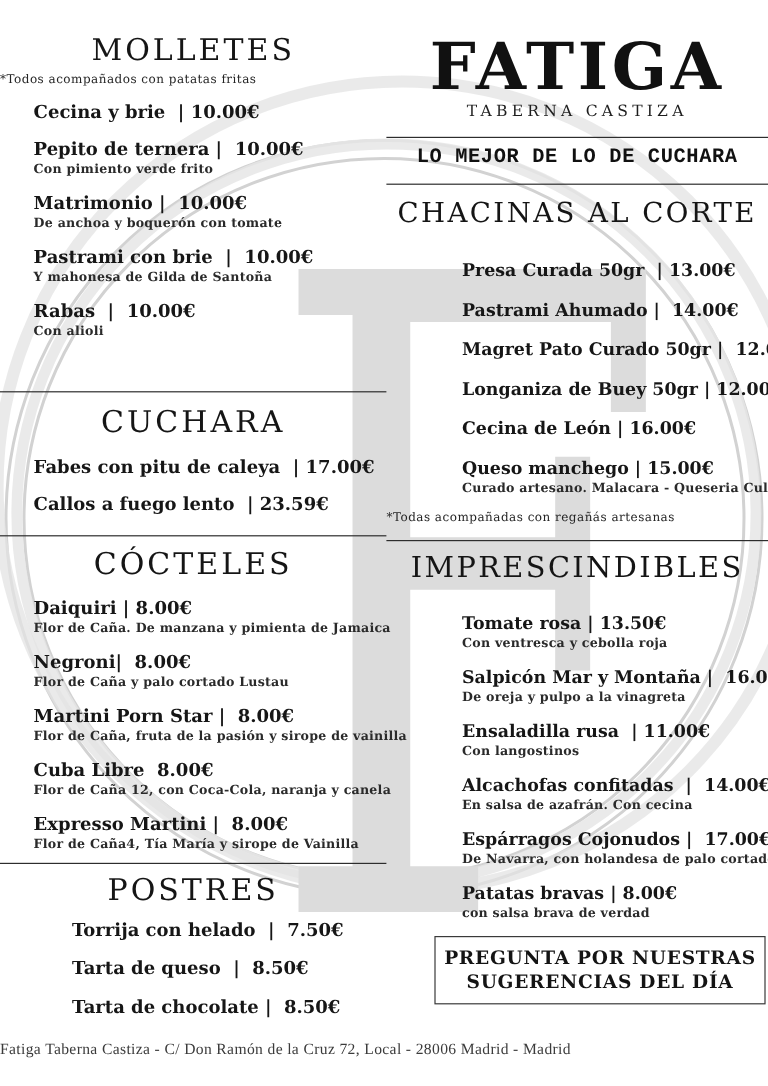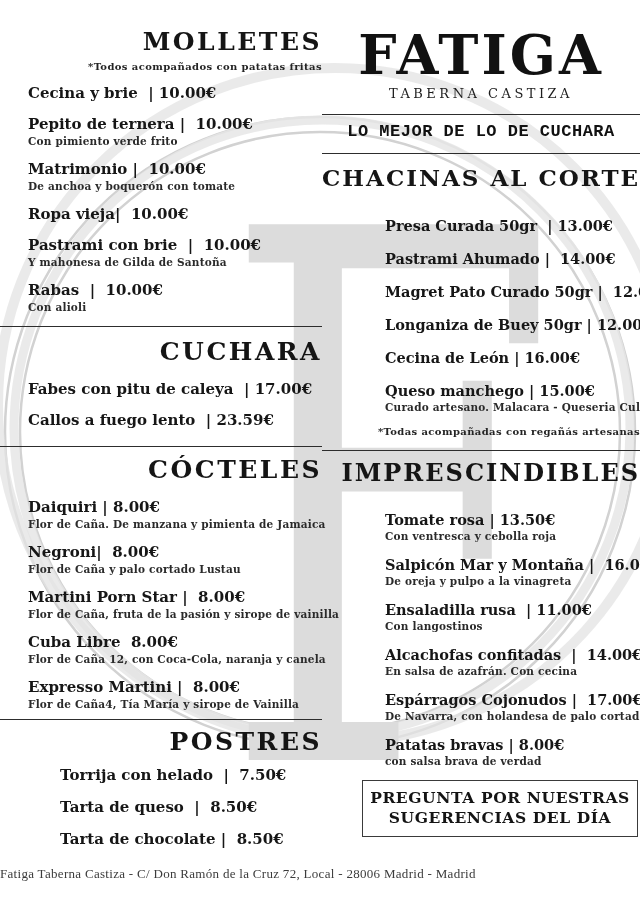--- a/index.html
+++ b/index.html
@@ -5,27 +5,27 @@
   html,body{margin:0;padding:0;background:#ffffff;}
   .page{
     position:relative;width:640px;height:905px;background:#ffffff;
     overflow:hidden;font-family:"DejaVu Serif",serif;color:#1b1b1b;
   }
   .watermark{position:absolute;left:0;top:0;width:640px;height:905px;z-index:0;}
   .sec{position:absolute;z-index:1;}
   .col-l{left:0;width:322px;}
   .col-r{left:322px;width:318px;}
   .sec-h{
-    font-weight:bold;text-align:right;letter-spacing:2.5px;
+    font-weight:normal;text-align:center;letter-spacing:2.5px;
     font-size:25px;line-height:32px;color:#151515;white-space:nowrap;
   }
   .sec-h.rh{font-size:23px;letter-spacing:2px;}
   .sec-h.rh2{font-size:24px;letter-spacing:2px;line-height:34px;}
   .sec-note{
-    font-weight:bold;text-align:right;font-size:10px;letter-spacing:0.4px;
+    font-weight:normal;text-align:left;font-size:10px;letter-spacing:0.4px;
     color:#242424;margin-top:3px;
   }
   .items{padding-left:28px;margin-top:12px;}
   .items.ind-r{padding-left:63px;}
   .items.ind-p{padding-left:60px;}
   .mi{margin-bottom:12px;}
   .mi.mb13{margin-bottom:13px;}
   .mi.mb14{margin-bottom:14px;}
   .mt{
     font-weight:bold;font-size:15px;line-height:19px;white-space:pre;
@@ -92,23 +92,20 @@
       </div>
       <div class="mi">
         <div class="mt">Pepito de ternera |  10.00€</div>
         <div class="md">Con pimiento verde frito</div>
       </div>
       <div class="mi">
         <div class="mt">Matrimonio |  10.00€</div>
         <div class="md">De anchoa y boquerón con tomate</div>
       </div>
       <div class="mi">
-        <div class="mt">Ropa vieja|  10.00€</div>
-      </div>
-      <div class="mi">
         <div class="mt">Pastrami con brie  |  10.00€</div>
         <div class="md">Y mahonesa de Gilda de Santoña</div>
       </div>
       <div class="mi">
         <div class="mt">Rabas  |  10.00€</div>
         <div class="md">Con alioli</div>
       </div>
     </div>
   </div>
 

